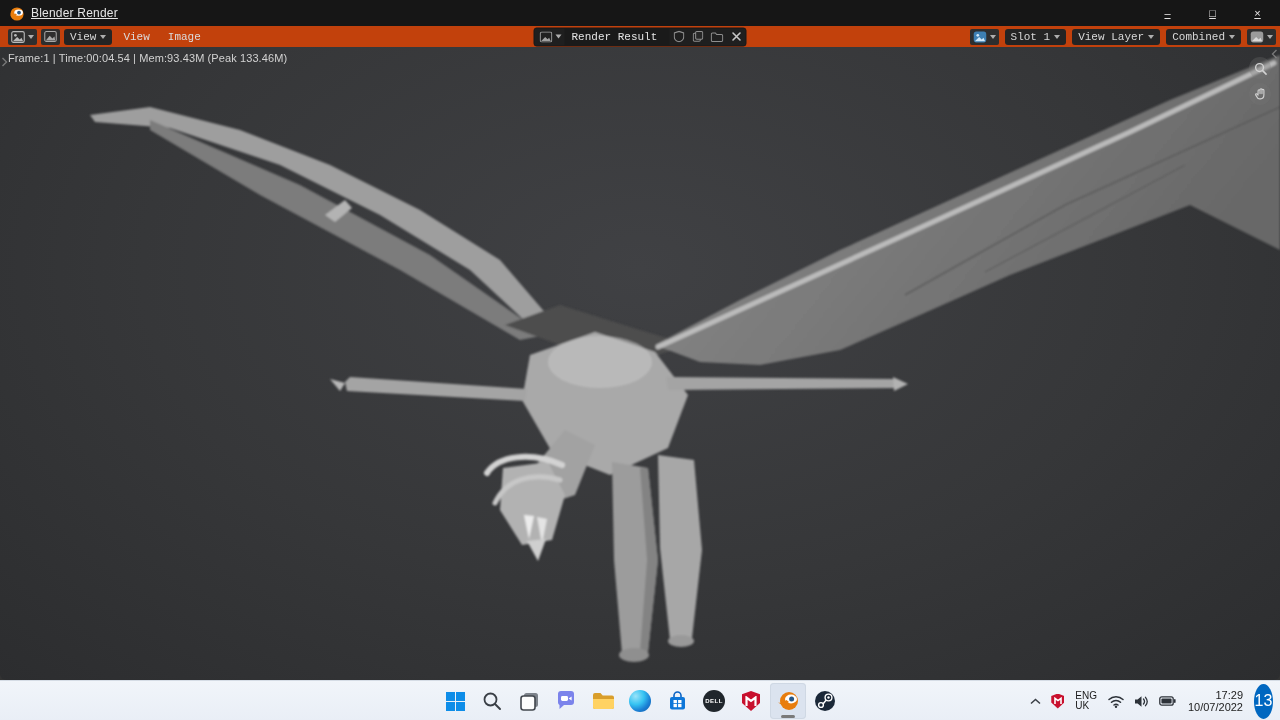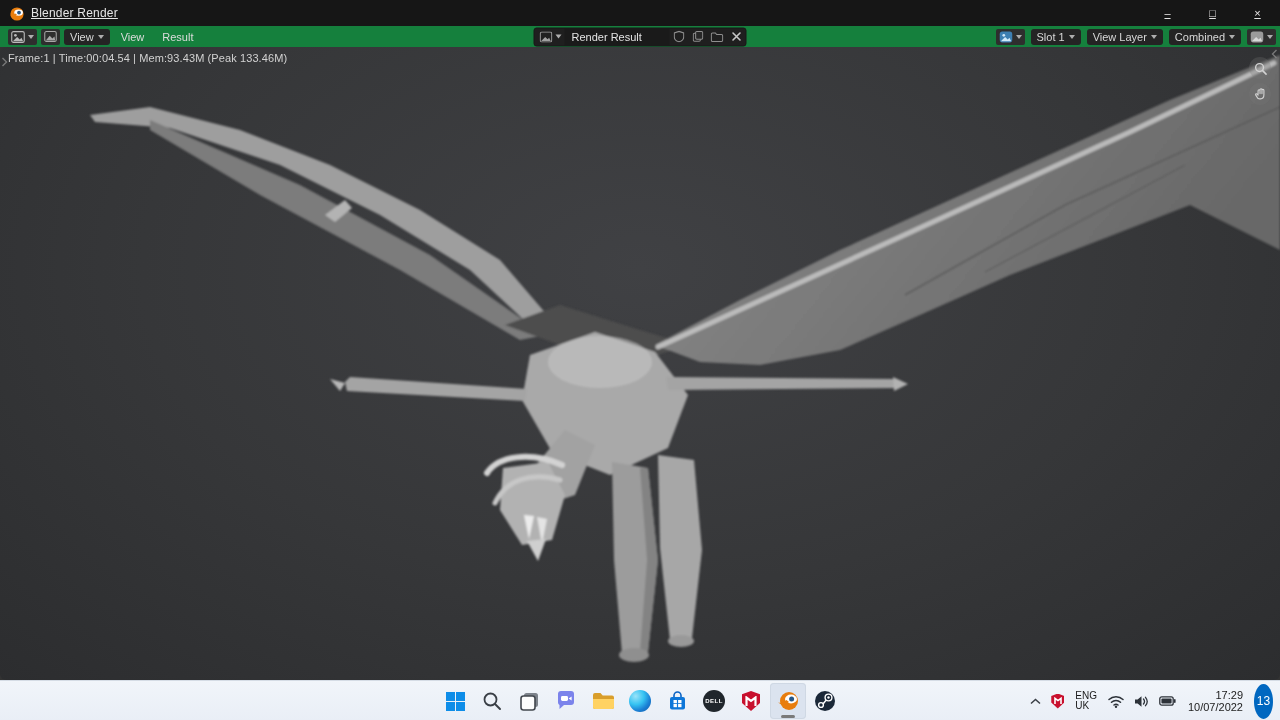--- a/index.html
+++ b/index.html
@@ -10,22 +10,22 @@
   
   .titlebar{position:absolute;left:0;top:0;width:1280px;height:26px;background:#161616;
     display:flex;align-items:center;color:#e4e4e4;font-size:12px;text-decoration:underline;}
   .tb-logo{width:15px;height:15px;margin:0 7px 0 9px;position:relative}
   .tb-title{letter-spacing:.2px}
   .win-controls{margin-left:auto;display:flex;height:26px}
   .win-btn{width:45px;height:26px;display:flex;align-items:center;justify-content:center;
     color:#eceaea;font-size:11px;cursor:default}
 
   
-  .hdr{position:absolute;left:0;top:26px;width:1280px;height:21px;background:#15803d;
-    display:flex;align-items:center;color:#d6d6d6;font-size:11px;}
+  .hdr{position:absolute;left:0;top:26px;width:1280px;height:21px;background:#c2410c;
+    display:flex;align-items:center;color:#d6d6d6;font-size:11px;font-family:Liberation Mono, monospace;}
   .hleft{display:flex;align-items:center;gap:4px;padding-left:8px}
   .hbtn{height:16px;display:flex;align-items:center;padding:0 3px;border-radius:2px;background:#2e2e2e}
   .hmenu{padding:0 7px;color:#dcdcdc}
   .hdrop{height:16px;display:flex;align-items:center;gap:4px;padding:0 6px;background:#242424;
     border-radius:3px;color:#d8d8d8}
   .chev{width:0;height:0;border-left:3.5px solid transparent;border-right:3.5px solid transparent;
     border-top:4px solid #aeaeae}
   .hcenter{position:absolute;left:50%;top:50%;transform:translate(-50%,-50%);
     display:flex;align-items:center;height:17px;background:#1f1f1f;border-radius:3px;border:1px solid #181818}
   .db-icon{padding:0 3px 0 5px;display:flex;align-items:center;gap:3px}
@@ -53,21 +53,21 @@
   .wcond{font-size:11px;color:#4a4a4a}
   .apps{position:absolute;left:50%;top:2px;transform:translateX(-50%);display:flex;align-items:center;gap:1px}
   .app{width:36px;height:36px;border-radius:4px;display:flex;align-items:center;justify-content:center;position:relative}
   .app.active{background:#dbe3ef;box-shadow:inset 0 0 0 1px #cfd8e4}
   .pill{position:absolute;bottom:1px;left:50%;transform:translateX(-50%);width:14px;height:3px;
     border-radius:2px;background:#7a7a7a}
   .tray{position:absolute;right:4px;top:0;height:40px;display:flex;align-items:center;gap:2px}
   .tray-item{height:32px;display:flex;align-items:center;justify-content:center;padding:0 4px;border-radius:4px}
   .lang{display:flex;flex-direction:column;align-items:flex-start;line-height:10px;font-size:10px;color:#1b1b1b;padding:0 5px}
   .clock{display:flex;flex-direction:column;align-items:flex-end;line-height:12px;font-size:11px;color:#1b1b1b;padding:0 6px}
-  .badge{width:19px;height:35px;border-radius:50%;background:#0067c0;color:#fff;font-size:12px;
+  .badge{width:19px;height:35px;border-radius:50%;background:#0067c0;color:#fff;font-size:16px;
     display:flex;align-items:center;justify-content:center;margin:0 3px}
 
   
   .dellc{width:22px;height:22px;border-radius:50%;background:#20262c;color:#fff;font-size:6px;
     display:flex;align-items:center;justify-content:center;letter-spacing:.5px;font-weight:bold}
   .mcshield{width:18px;height:20px;background:#c8102e;
     clip-path:polygon(50% 0,100% 16%,100% 60%,50% 100%,0 60%,0 16%);
     display:flex;align-items:center;justify-content:center}
 </style>
 </head>
@@ -108,21 +108,21 @@
           <rect x="0.7" y="0.7" width="14.6" height="12.6" rx="2" fill="none" stroke="#a8a8a8" stroke-width="1.3"></rect>
           <path d="M2 12 L7 6 L10.5 9.5 L13 7 L14 12 Z" fill="#a8a8a8"></path>
         </svg>
       </span>
     </div>
     <div class="hdrop">
       <span>View</span>
       <span class="chev"></span>
     </div>
     <span class="hmenu">View</span>
-    <span class="hmenu">Result</span>
+    <span class="hmenu">Image</span>
   </div>
 
   <div class="hcenter">
     <div class="db-icon">
       <span class="ico">
         <svg width="13" height="11" viewBox="0 0 16 14">
           <rect x="0.7" y="0.7" width="14.6" height="12.6" rx="2" fill="none" stroke="#9f9f9f" stroke-width="1.3"></rect>
           <path d="M2 12 L7 7 L10 10 L12 8 L14 12 Z" fill="#9f9f9f"></path>
         </svg>
       </span>

